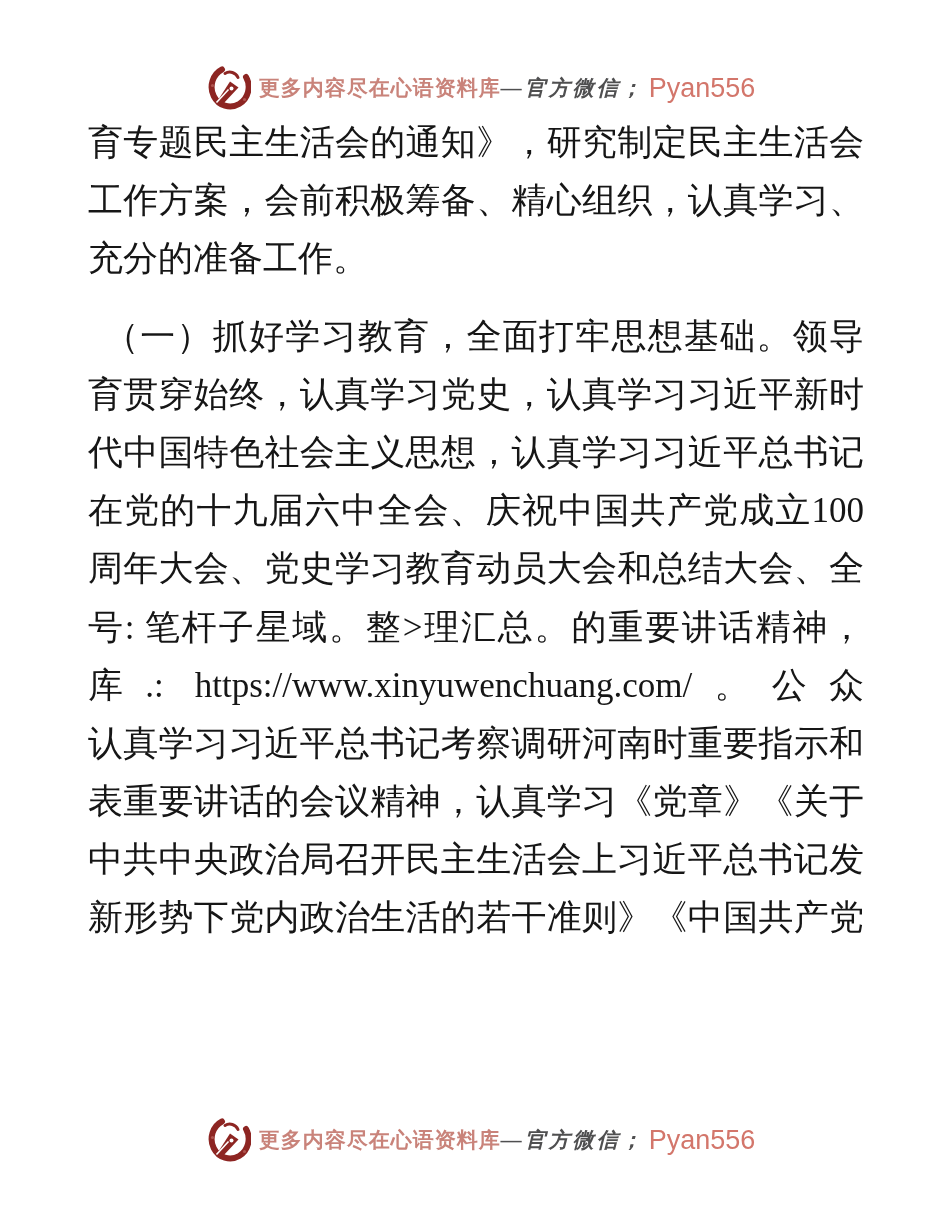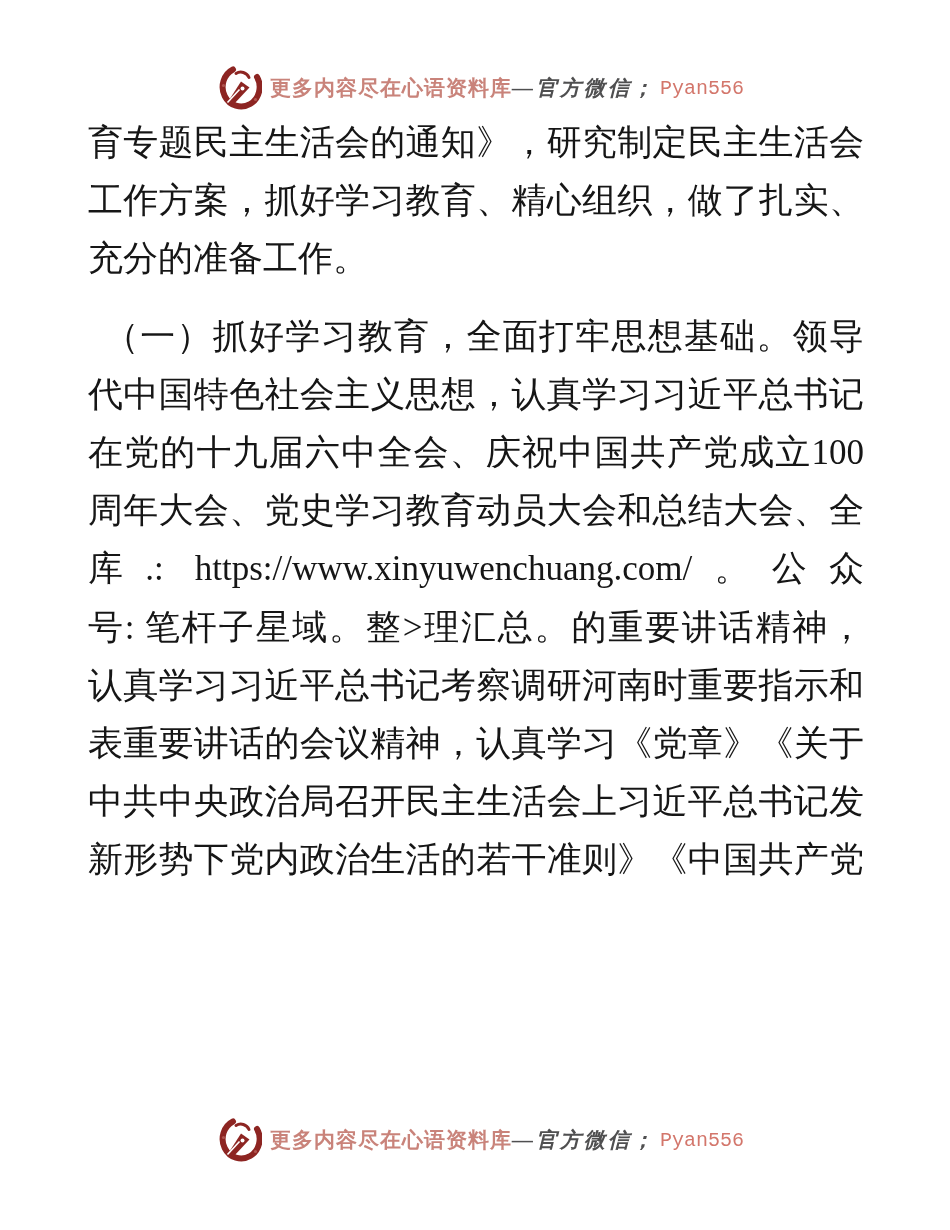--- a/index.html
+++ b/index.html
@@ -30,23 +30,23 @@
   }
   .wm-label {
     font-size: 21px;
     letter-spacing: 3px;
     color: var(--label-color, #4f4f50);
     font-style: italic;
     font-weight: 600;
     margin-left: 0;
   }
   .wm-id {
-    font-size: 20px;
+    font-size: 27px;
     color: var(--id-color, #d3766b);
-    font-family: Liberation Mono, monospace;
+    font-family: Liberation Sans, sans-serif;
     margin-left: 4px;
   }
   .doc-body {
     position: absolute;
     left: 88px;
     top: 114px;
     width: 776px;
     font-size: 35px;
     line-height: 58.2px;
     color: var(--text-color, #161616);
@@ -79,30 +79,31 @@
       <circle cx="37.5" cy="35.5" r="1.6" fill="#b05550"></circle>
     </svg>
     <span class="wm-brand">更多内容尽在心语资料库</span>
     <span class="wm-label">—官方微信；</span>
     <span class="wm-id">Pyan556</span>
   </div>
 
   <div class="doc-body" id="doc-body">
       <div class="para">
         <div class="line">育专题民主生活会的通知》，研究制定民主生活会</div>
-        <div class="line">工作方案，抓好学习教育、精心组织，做了扎实、</div>
+        <div class="line">工作方案，会前积极筹备、精心组织，认真学习、</div>
         <div class="line no-fill">充分的准备工作。</div>
       </div>
       <div class="para">
         <div class="line indent">（一）抓好学习教育，全面打牢思想基础。领导</div>
+        <div class="line">育贯穿始终，认真学习党史，认真学习习近平新时</div>
         <div class="line">代中国特色社会主义思想，认真学习习近平总书记</div>
         <div class="line">在党的十九届六中全会、庆祝中国共产党成立100</div>
         <div class="line">周年大会、党史学习教育动员大会和总结大会、全</div>
+        <div class="line">号: 笔杆子星域。整&gt;理汇总。的重要讲话精神，</div>
         <div class="line">库.: https://www.xinyuwenchuang.com/。公众</div>
-        <div class="line">号: 笔杆子星域。整&gt;理汇总。的重要讲话精神，</div>
         <div class="line">认真学习习近平总书记考察调研河南时重要指示和</div>
         <div class="line">表重要讲话的会议精神，认真学习《党章》《关于</div>
         <div class="line">中共中央政治局召开民主生活会上习近平总书记发</div>
         <div class="line">新形势下党内政治生活的若干准则》《中国共产党</div>
       </div>
     </div>
 
   <div class="watermark footer">
     <svg class="wm-logo" viewBox="0 0 44 48" aria-hidden="true">
       <path d="M39 13 A 18.5 19.5 0 1 1 15 5.5" fill="none" stroke="#8d2522" stroke-width="6" stroke-linecap="round"></path>

